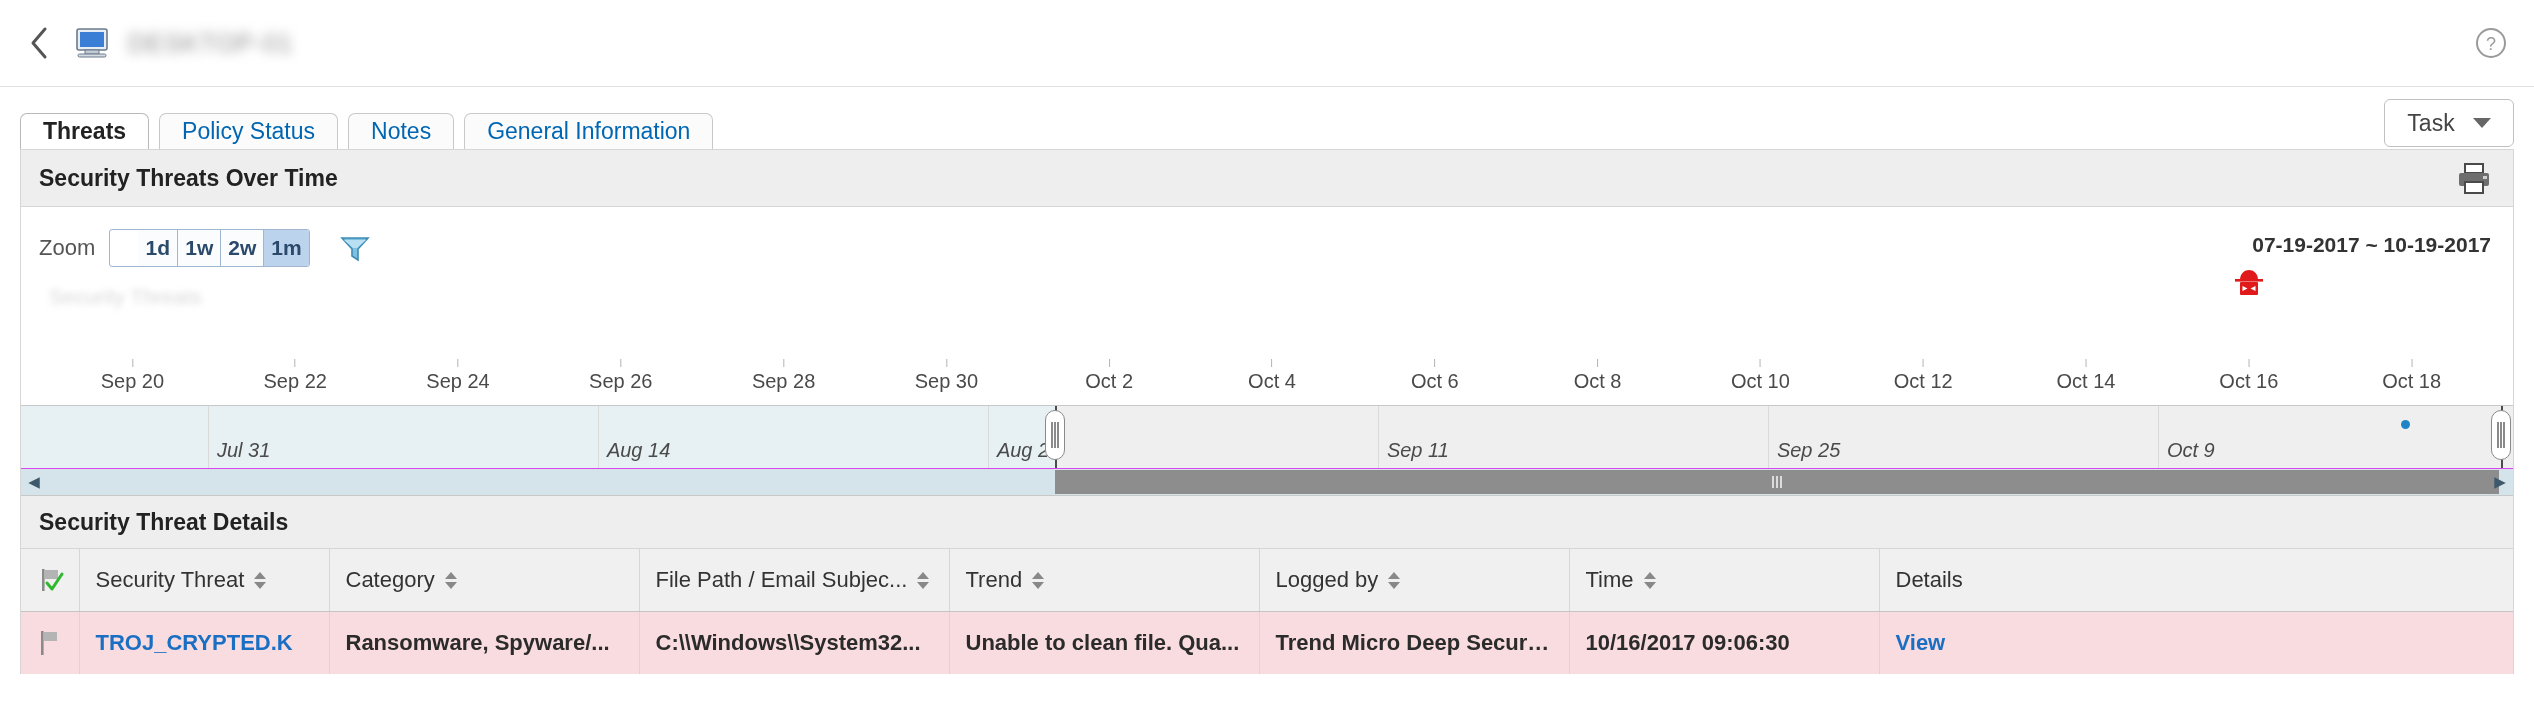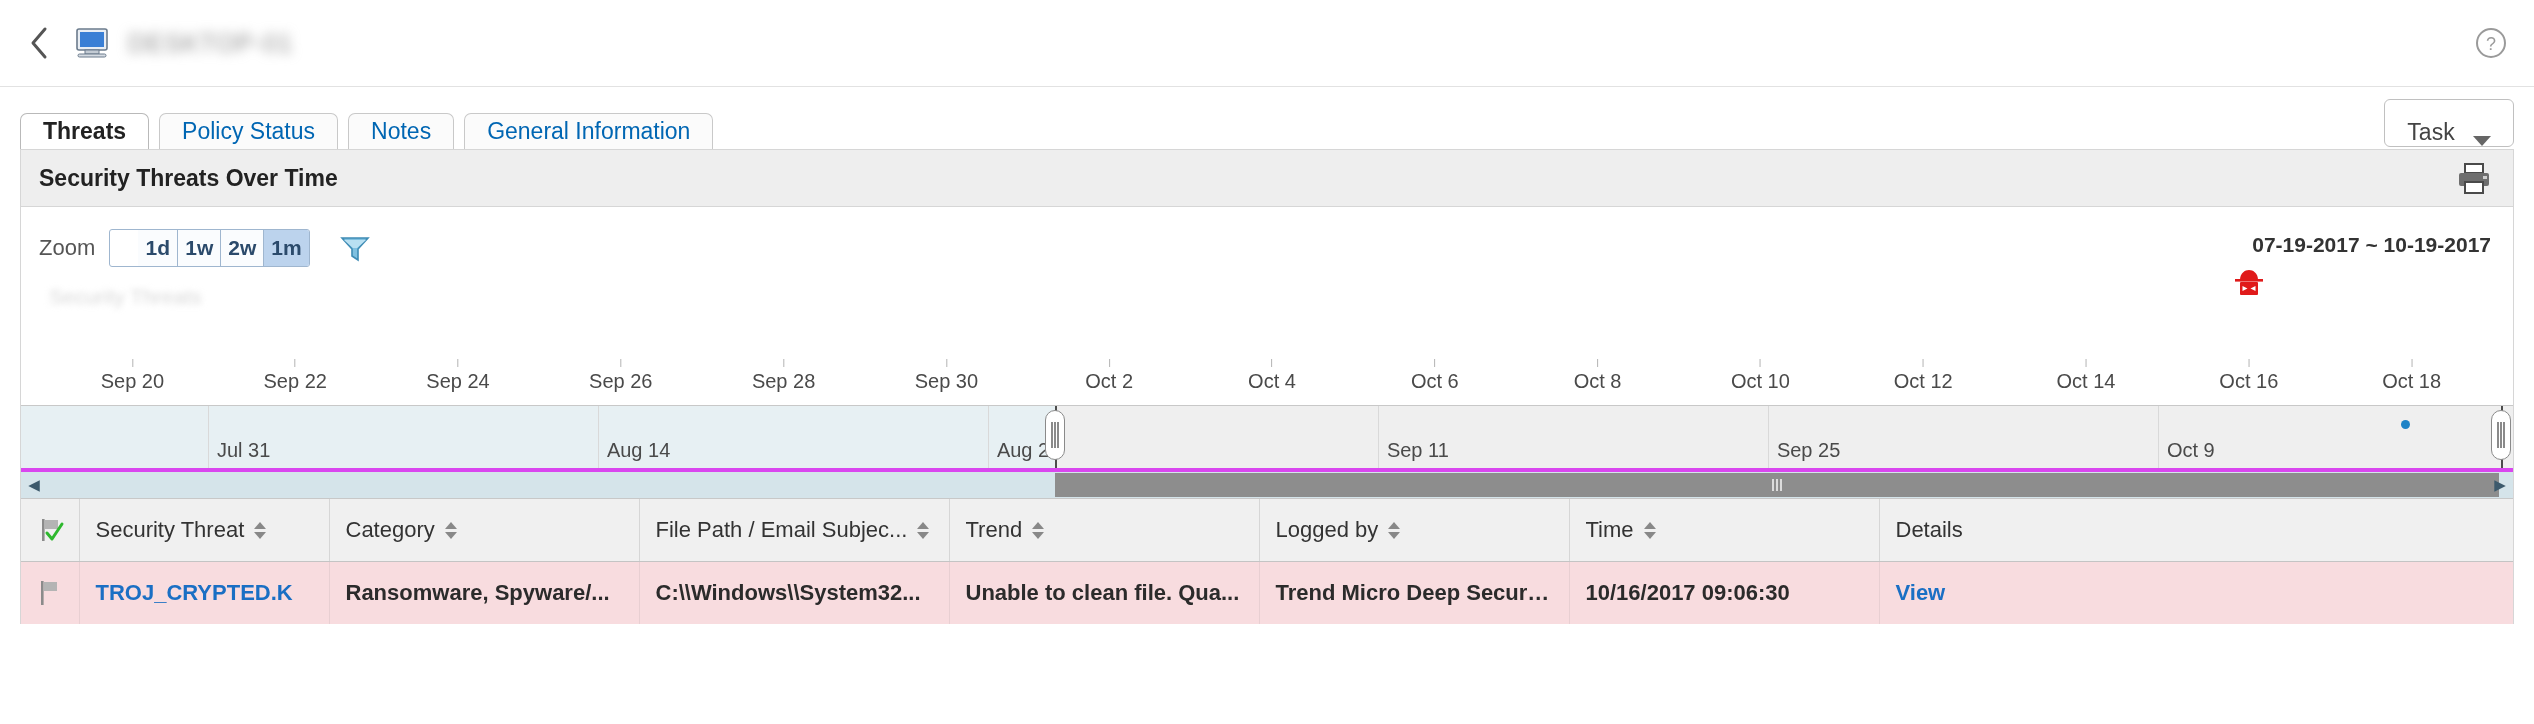--- a/index.html
+++ b/index.html
@@ -102,21 +102,21 @@
   }
   .task-button {
     position: absolute;
     right: 20px;
     bottom: 2px;
     height: 48px;
     box-sizing: border-box;
     min-width: 130px;
     padding: 0 18px;
     display: flex;
-    align-items: flex-end;
+    align-items: center;
     justify-content: center;
     gap: 18px;
     border: 1px solid #c0c0c0;
     border-radius: 6px;
     background: #ffffff;
     color: #444444;
     font-size: 23px;
     cursor: pointer;
   }
   .caret-down {
@@ -256,22 +256,23 @@
     height: 8px;
     background: #b4b4b4;
     margin: 0 auto 3px auto;
   }
 
   
   .navigator {
     position: relative;
     height: 62px;
     background: #efefef;
-    border-bottom: 4px solid #d946ef;
+    border-bottom: 1px solid #d946ef;
     overflow: visible;
+    font-style: italic;
   }
   .nav-selected {
     position: absolute;
     top: 0;
     bottom: 0;
     background: #e7f0f3;
   }
   .nav-grid {
     position: absolute;
     top: 0;
@@ -579,20 +580,23 @@
       <div class="nav-handle" style="left: 1024.18px;"></div>
       <div class="nav-handle" style="left: 2470px;"></div>
     </div>
 
   <div class="scrollbar">
     <div class="sb-arrow left">◀</div>
     <div class="sb-thumb" id="sb-thumb" style="left: 1034.18px; right: 14px;"></div>
     <div class="sb-arrow right">▶</div>
   </div>
 
+  <div class="details-header">
+    <span>Security Threat Details</span>
+  </div>
 
   <table class="threat-table">
     <colgroup>
       <col style="width:58px">
       <col style="width:250px">
       <col style="width:310px">
       <col style="width:310px">
       <col style="width:310px">
       <col style="width:310px">
       <col style="width:310px">

